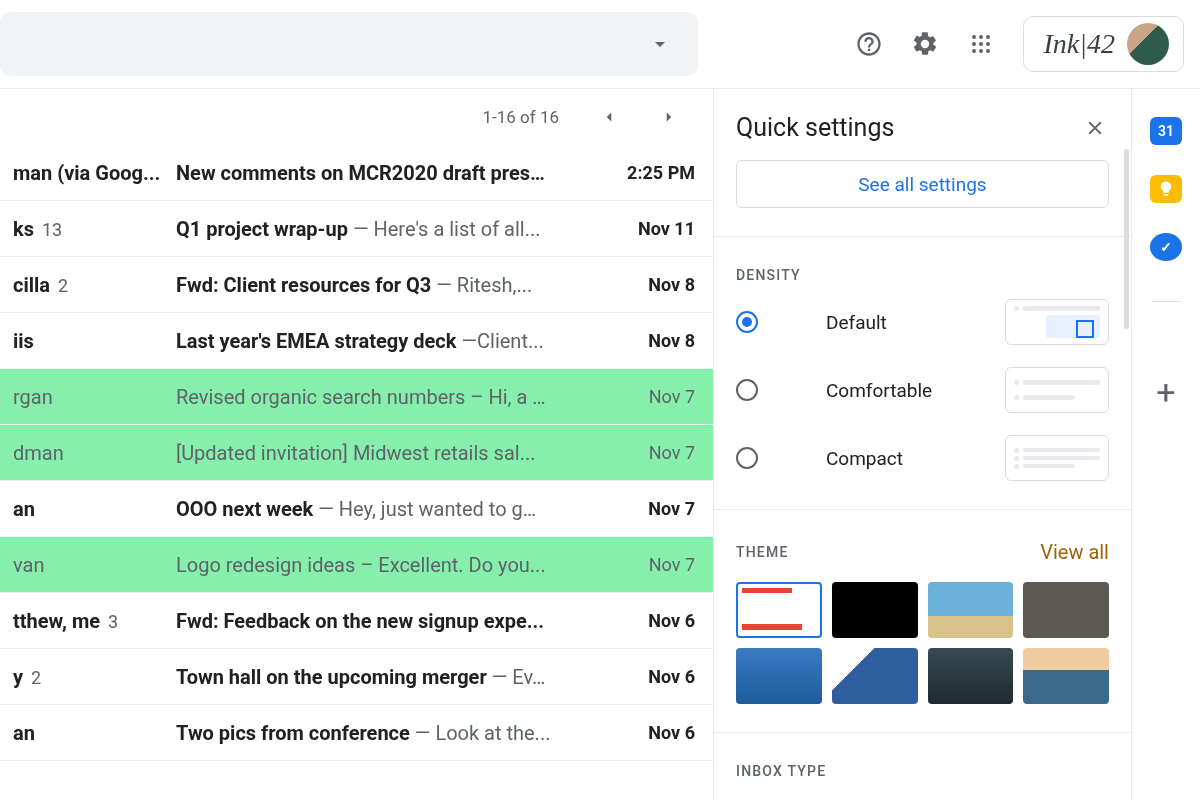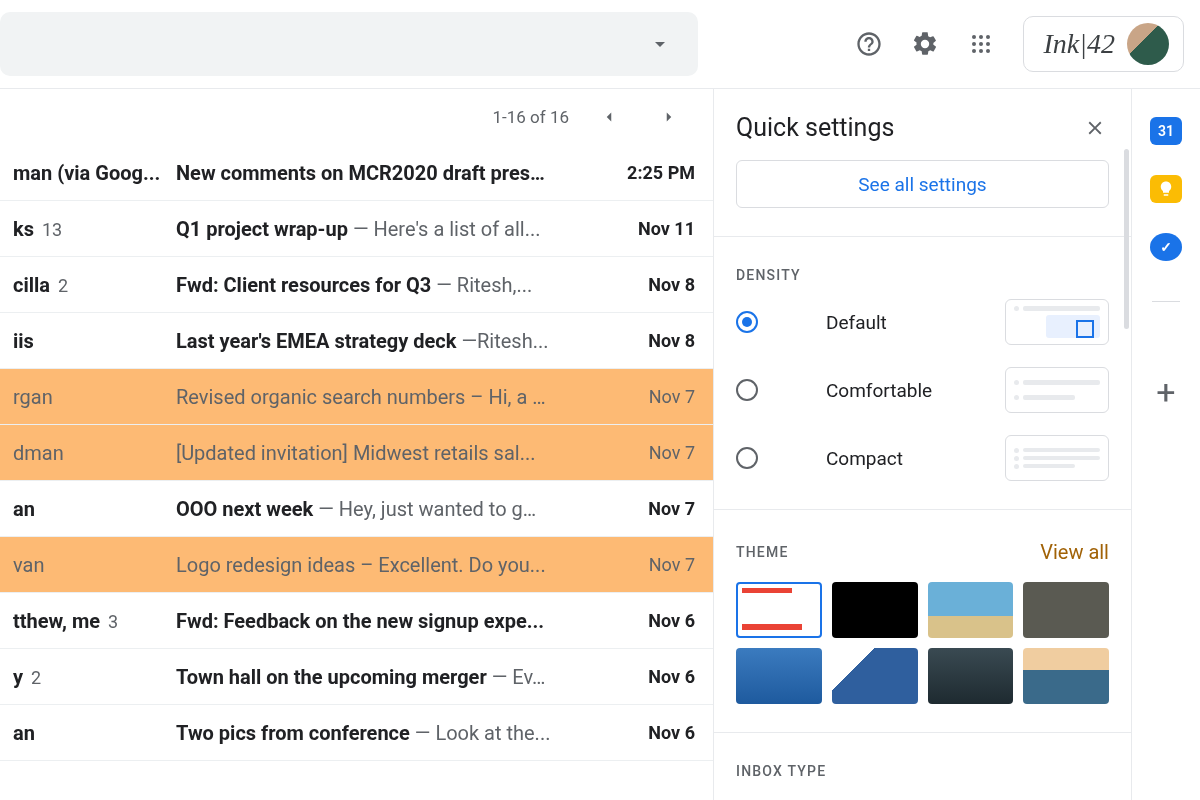--- a/index.html
+++ b/index.html
@@ -18,28 +18,28 @@
 
 .divider-h { height:1px; background:#e8eaed; }
 
 
 .main { display:flex; height:712px; }
 .inbox-col { width:714px; border-right:1px solid #e8eaed; display:flex; flex-direction:column; }
 .settings-col { width:418px; border-right:1px solid #e8eaed; padding:0 22px; overflow:auto; position:relative; }
 .rail-col { width:68px; display:flex; flex-direction:column; align-items:center; gap:30px; padding-top:28px; }
 
 
-.inbox-head { height:56px; display:flex; align-items:center; justify-content:flex-end; gap:8px; padding-right:30px; color:#5f6368; font-size:17px; }
+.inbox-head { height:56px; display:flex; align-items:center; justify-content:flex-end; gap:18px; padding-right:30px; color:#5f6368; font-size:17px; }
 .page-nav { display:flex; gap:32px; margin-left:18px; }
 .page-nav .iconbtn svg { width:18px; height:18px; }
 
 
 .mail-list { flex:1; overflow:hidden; }
 .row { height:56px; display:flex; align-items:center; border-bottom:1px solid #eceff1; padding:0 18px 0 0; gap:14px; }
-.row.read { background:#fdba74; }
+.row.read { background:#86efac; }
 .sender { width:162px; font-size:20px; white-space:nowrap; overflow:hidden; text-overflow:ellipsis; padding-left:13px; }
 .row:not(.read) .sender, .row:not(.read) .subject { font-weight:700; }
 .row.read .sender, .row.read .subject, .row.read .date { color:#5f6368; font-weight:400; }
 .count { color:#5f6368; font-weight:400; font-size:18px; margin-left:8px; }
 .subj-wrap { flex:1; font-size:20px; white-space:nowrap; overflow:hidden; text-overflow:ellipsis; }
 .snippet { color:#5f6368; font-weight:400; }
 .date { width:96px; text-align:right; font-size:18px; font-weight:700; }
 
 
 .settings-head { display:flex; align-items:center; justify-content:space-between; padding:24px 0 18px; }
@@ -153,21 +153,21 @@
           <span class="subj-wrap"><span class="subject">Q1 project wrap-up</span><span class="snippet"> — Here's a list of all...</span></span>
           <span class="date">Nov 11</span>
         </div>
         <div class="row">
           <span class="sender">cilla<span class="count">2</span></span>
           <span class="subj-wrap"><span class="subject">Fwd: Client resources for Q3</span><span class="snippet"> — Ritesh,...</span></span>
           <span class="date">Nov 8</span>
         </div>
         <div class="row">
           <span class="sender">iis</span>
-          <span class="subj-wrap"><span class="subject">Last year's EMEA strategy deck</span><span class="snippet"> —Ritesh...</span></span>
+          <span class="subj-wrap"><span class="subject">Last year's EMEA strategy deck</span><span class="snippet"> —Client...</span></span>
           <span class="date">Nov 8</span>
         </div>
         <div class="row read">
           <span class="sender">rgan</span>
           <span class="subj-wrap"><span class="subject">Revised organic search numbers</span><span class="snippet"> – Hi, a …</span></span>
           <span class="date">Nov 7</span>
         </div>
         <div class="row read">
           <span class="sender">dman</span>
           <span class="subj-wrap"><span class="subject">[Updated invitation] Midwest retails sal...</span><span class="snippet"></span></span>

